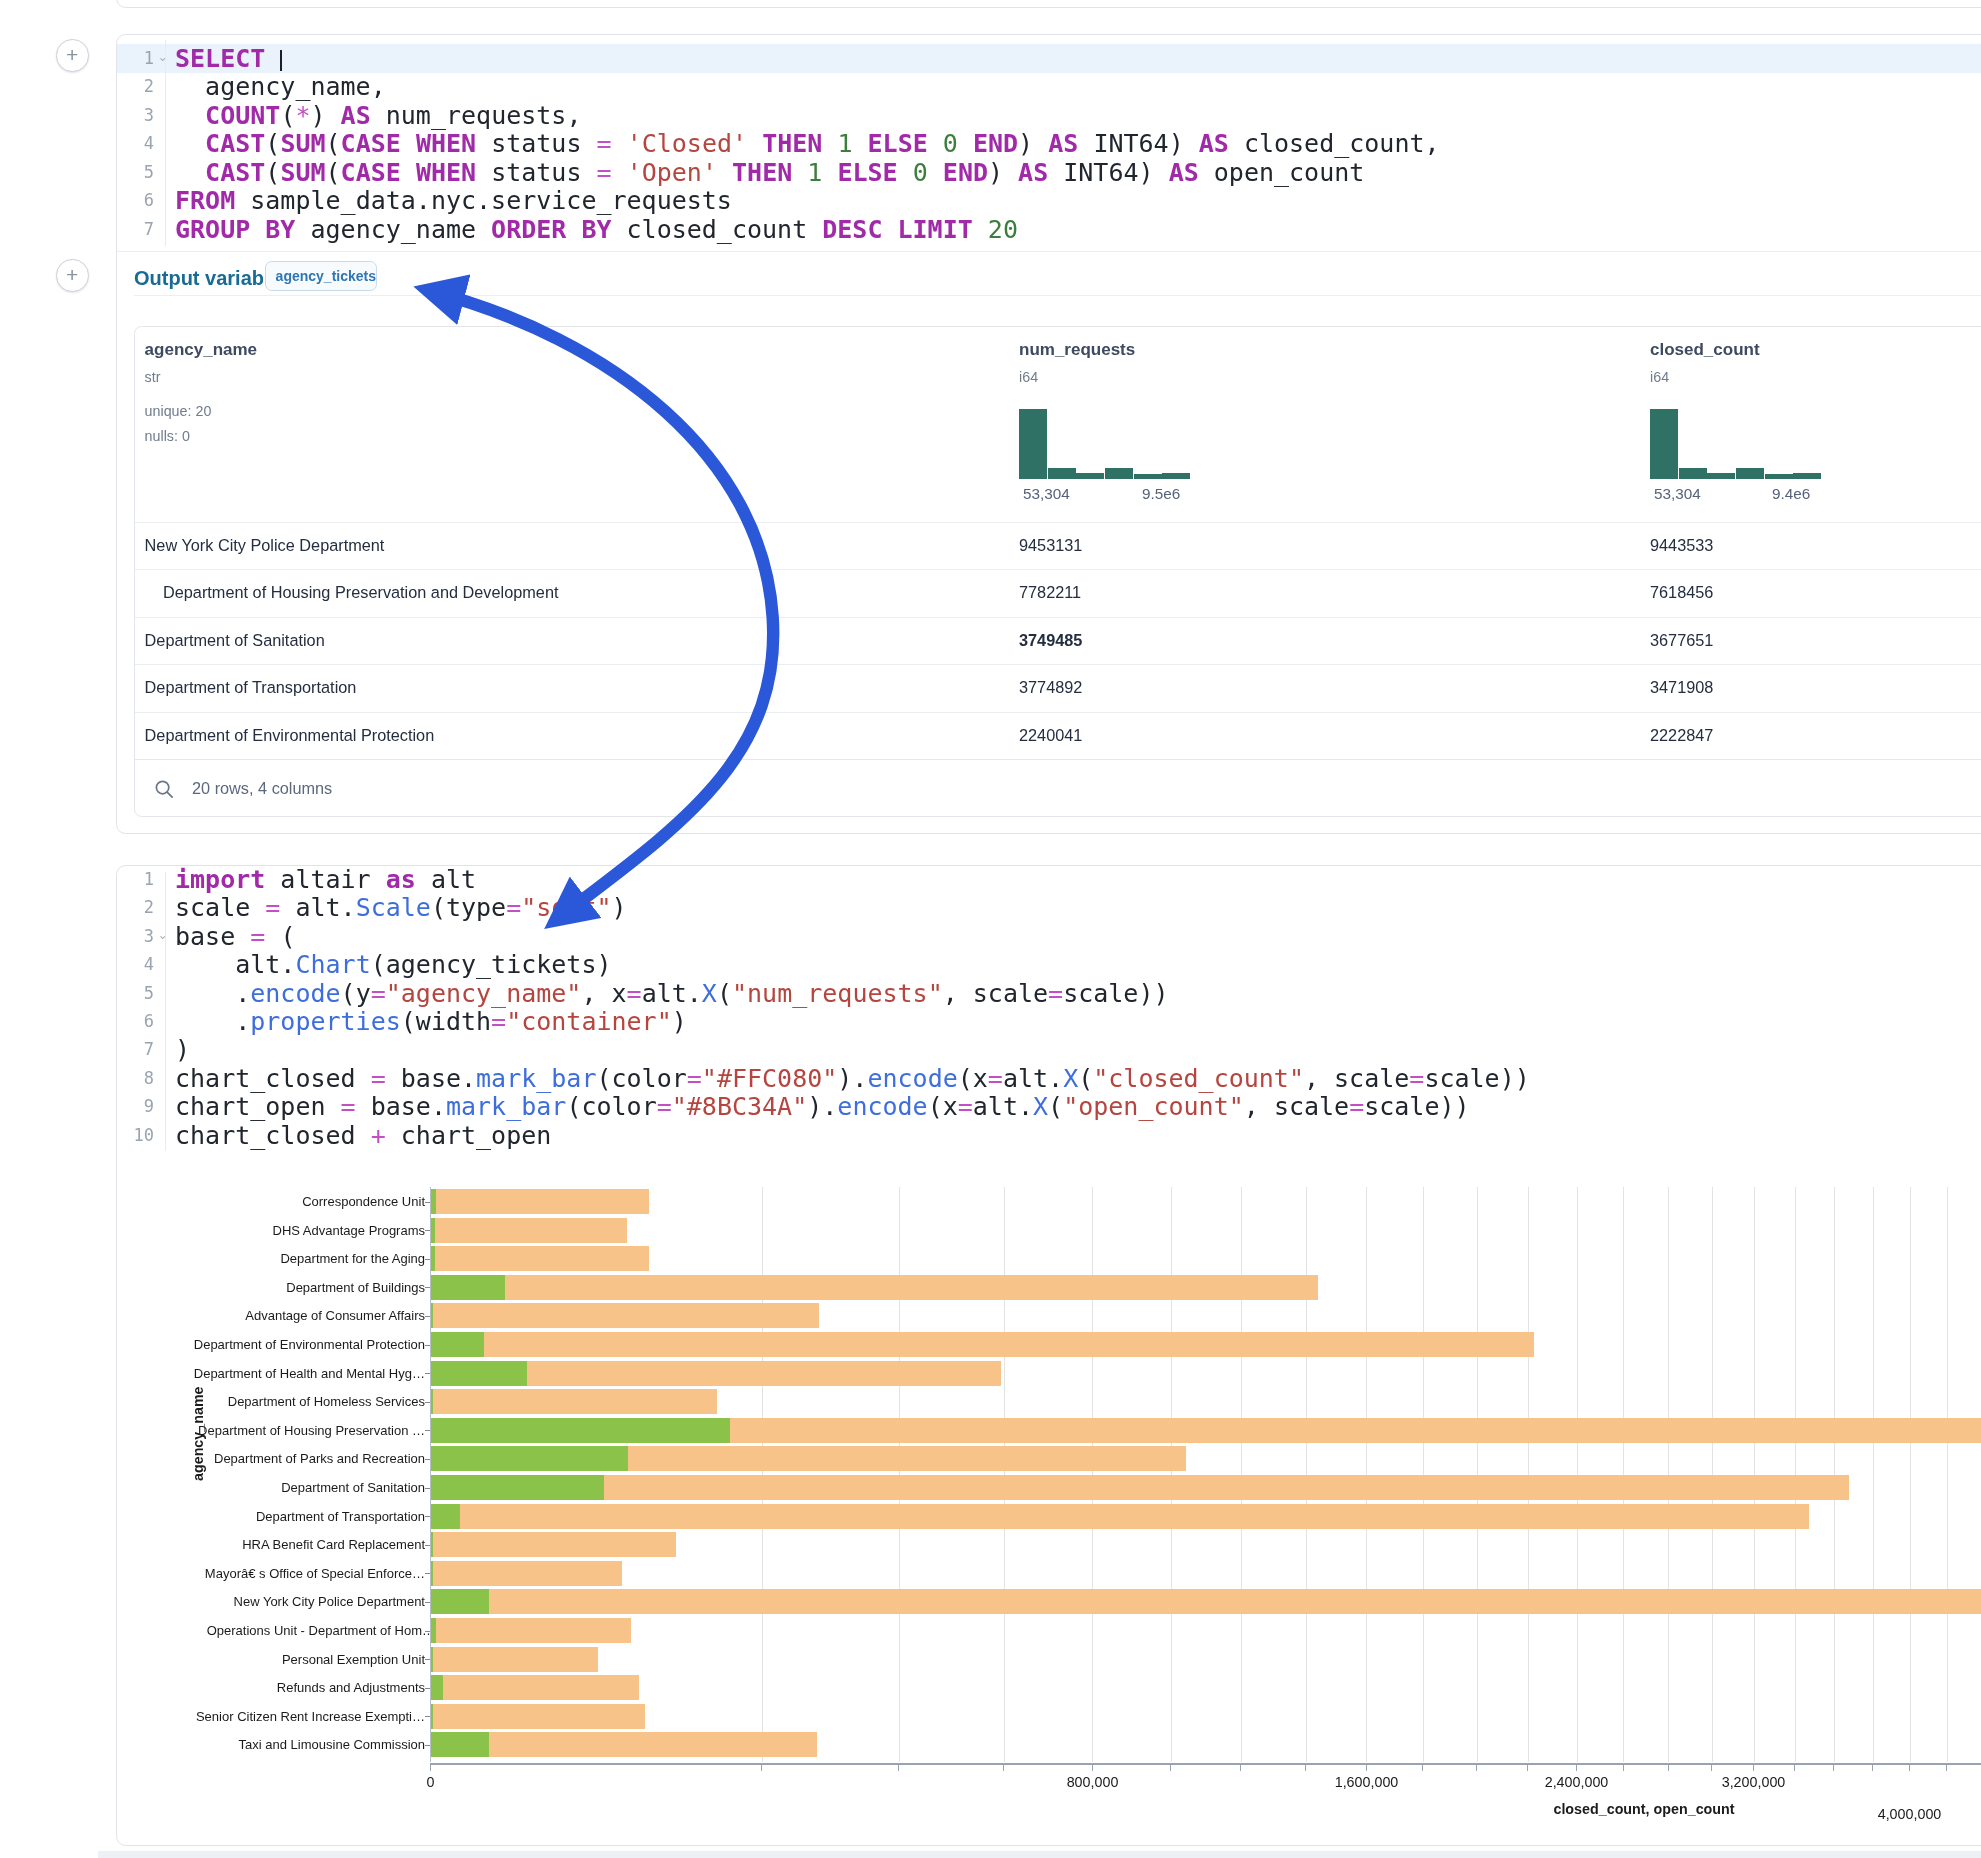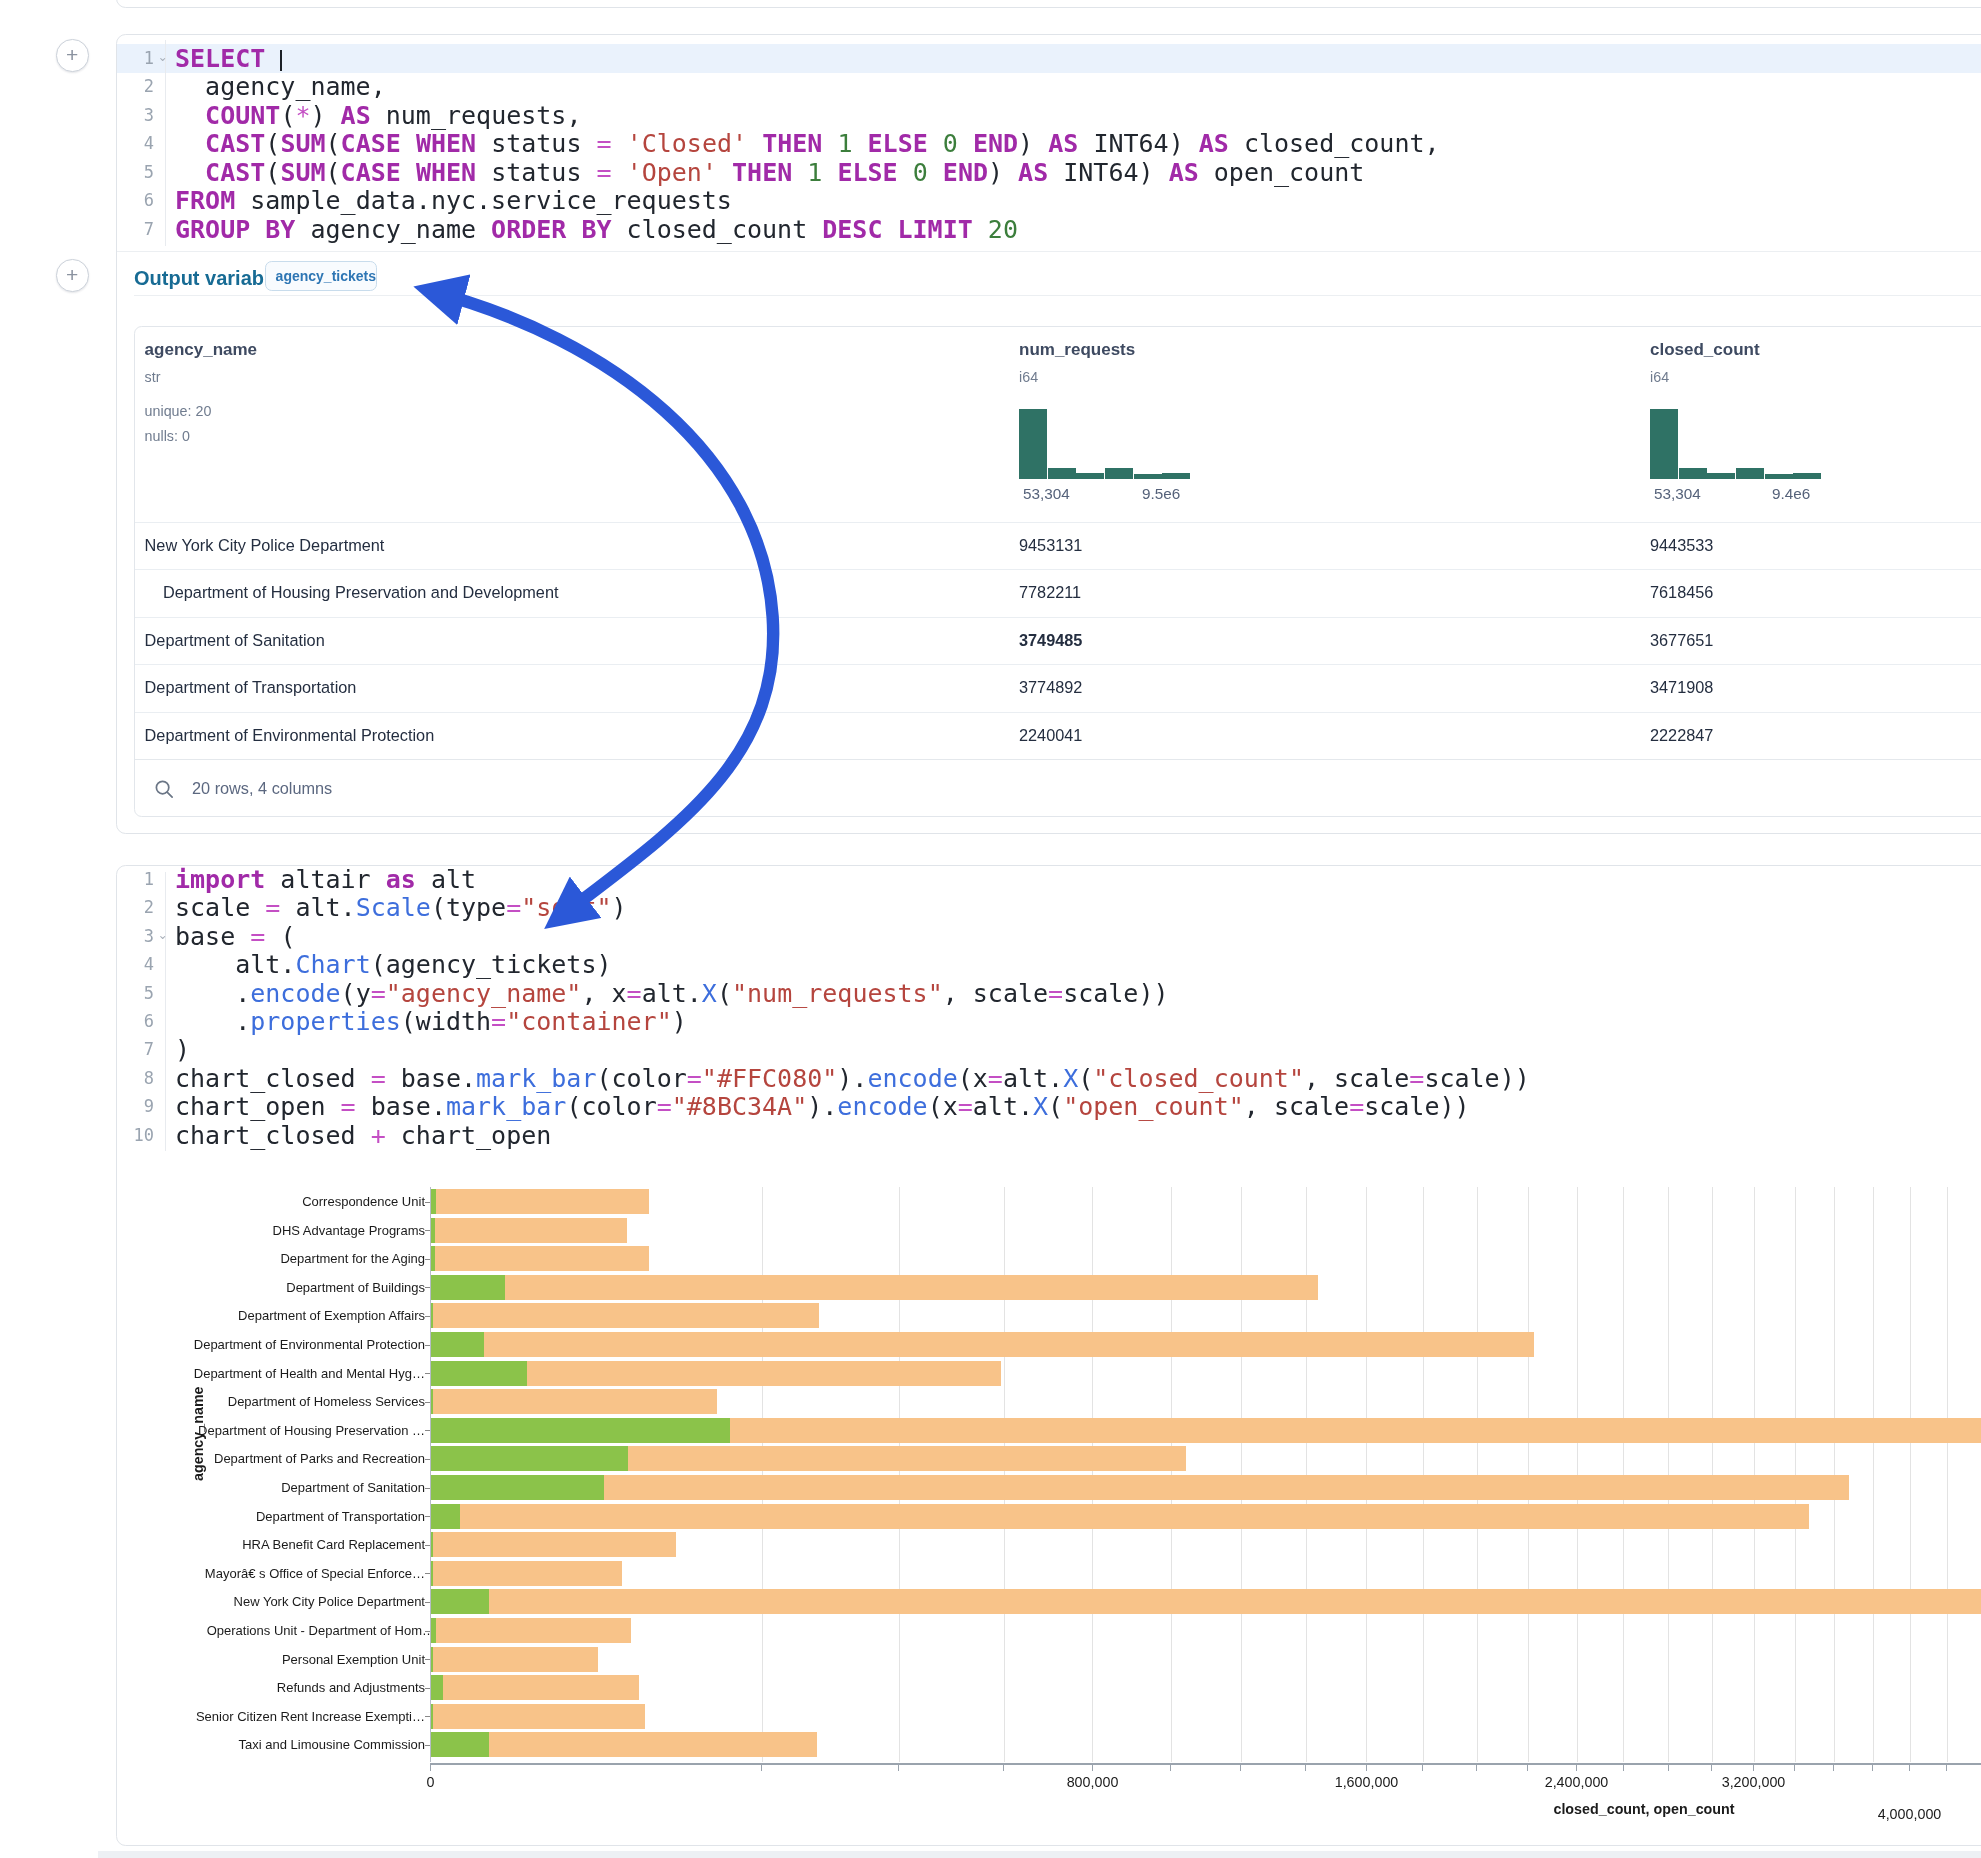--- a/index.html
+++ b/index.html
@@ -198,21 +198,21 @@
 <div id="chart">
   <div id="ylabels">
       <div class="ylab abs" style="left: 138px; top: 1193px;">Correspondence Unit</div>
       <div class="ytick" style="left: 425px; top: 1202px;"></div>
       <div class="ylab abs" style="left: 138px; top: 1222px;">DHS Advantage Programs</div>
       <div class="ytick" style="left: 425px; top: 1230px;"></div>
       <div class="ylab abs" style="left: 138px; top: 1250px;">Department for the Aging</div>
       <div class="ytick" style="left: 425px; top: 1259px;"></div>
       <div class="ylab abs" style="left: 138px; top: 1279px;">Department of Buildings</div>
       <div class="ytick" style="left: 425px; top: 1287px;"></div>
-      <div class="ylab abs" style="left: 138px; top: 1307px;">Department of Exemption Affairs</div>
+      <div class="ylab abs" style="left: 138px; top: 1307px;">Advantage of Consumer Affairs</div>
       <div class="ytick" style="left: 425px; top: 1316px;"></div>
       <div class="ylab abs" style="left: 138px; top: 1336px;">Department of Environmental Protection</div>
       <div class="ytick" style="left: 425px; top: 1345px;"></div>
       <div class="ylab abs" style="left: 138px; top: 1365px;">Department of Health and Mental Hyg…</div>
       <div class="ytick" style="left: 425px; top: 1373px;"></div>
       <div class="ylab abs" style="left: 138px; top: 1393px;">Department of Homeless Services</div>
       <div class="ytick" style="left: 425px; top: 1402px;"></div>
       <div class="ylab abs" style="left: 138px; top: 1422px;">Department of Housing Preservation …</div>
       <div class="ytick" style="left: 425px; top: 1430px;"></div>
       <div class="ylab abs" style="left: 138px; top: 1450px;">Department of Parks and Recreation</div>

